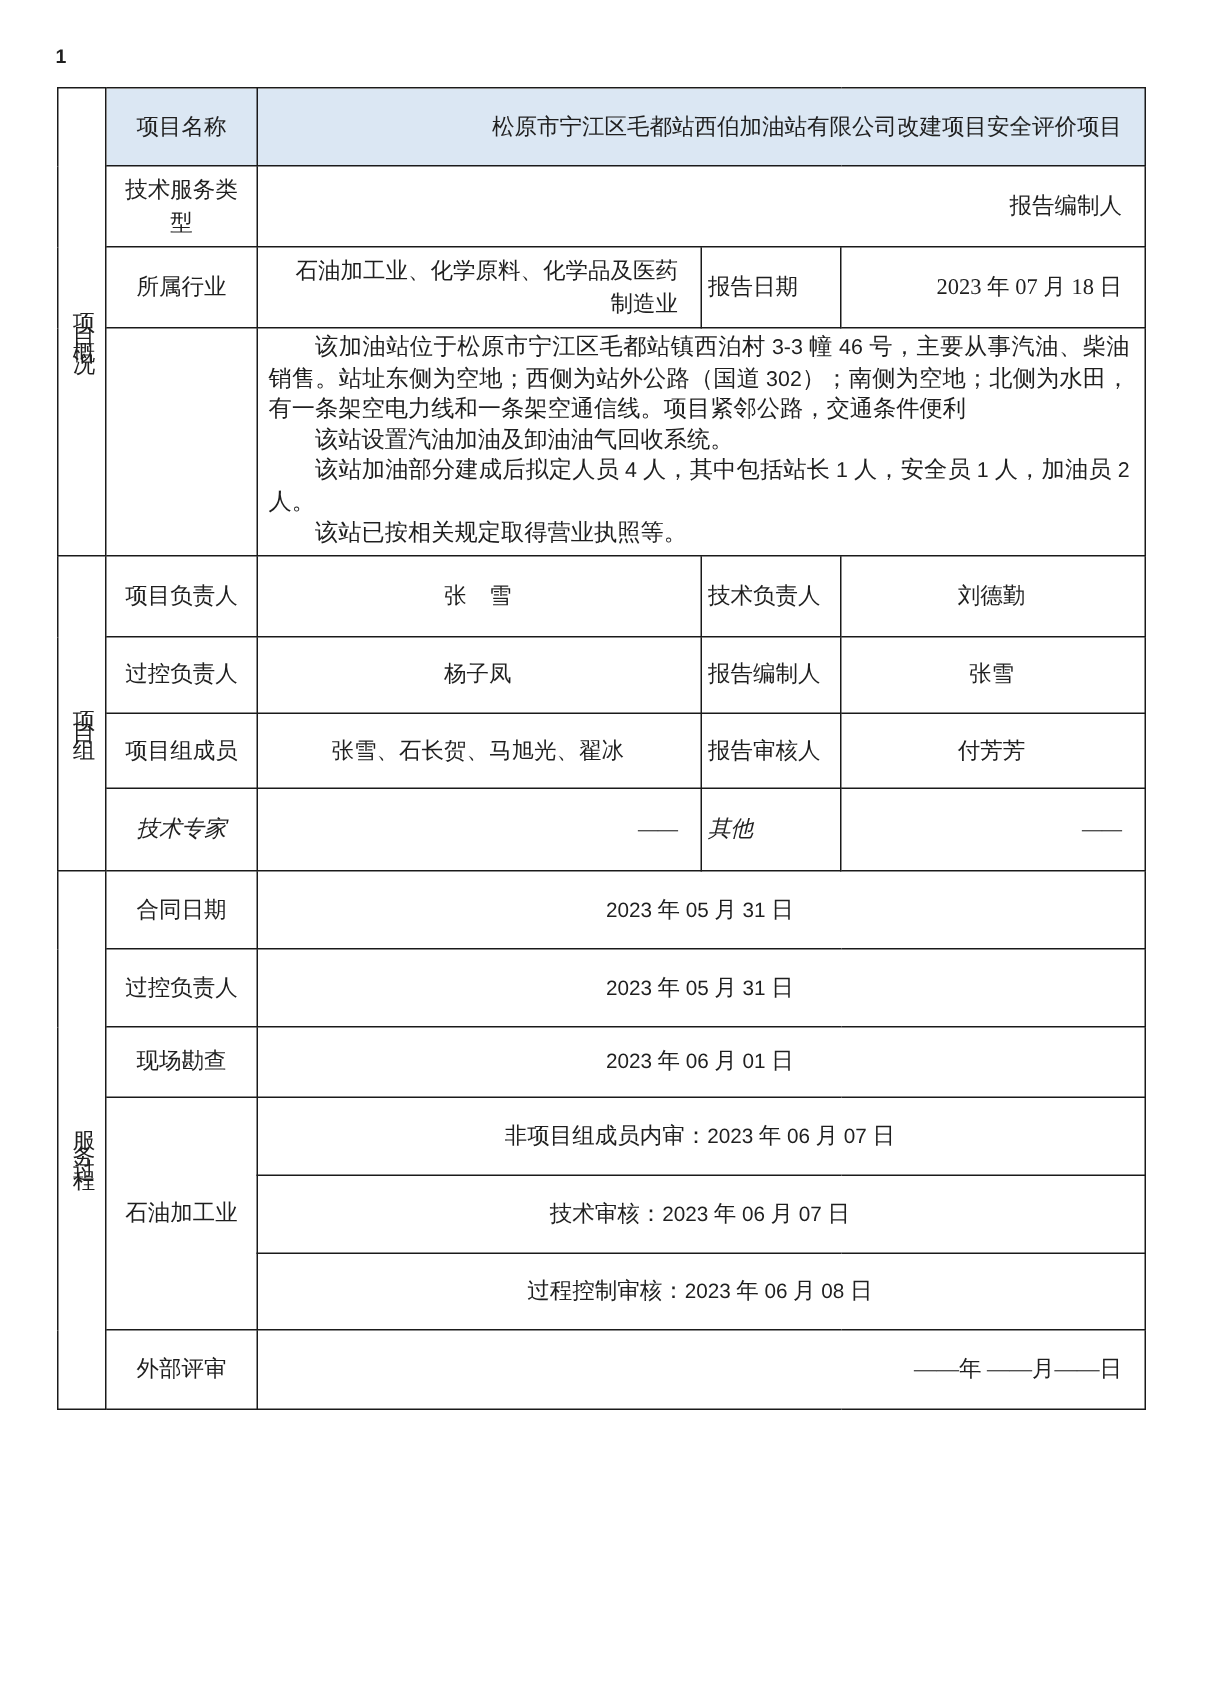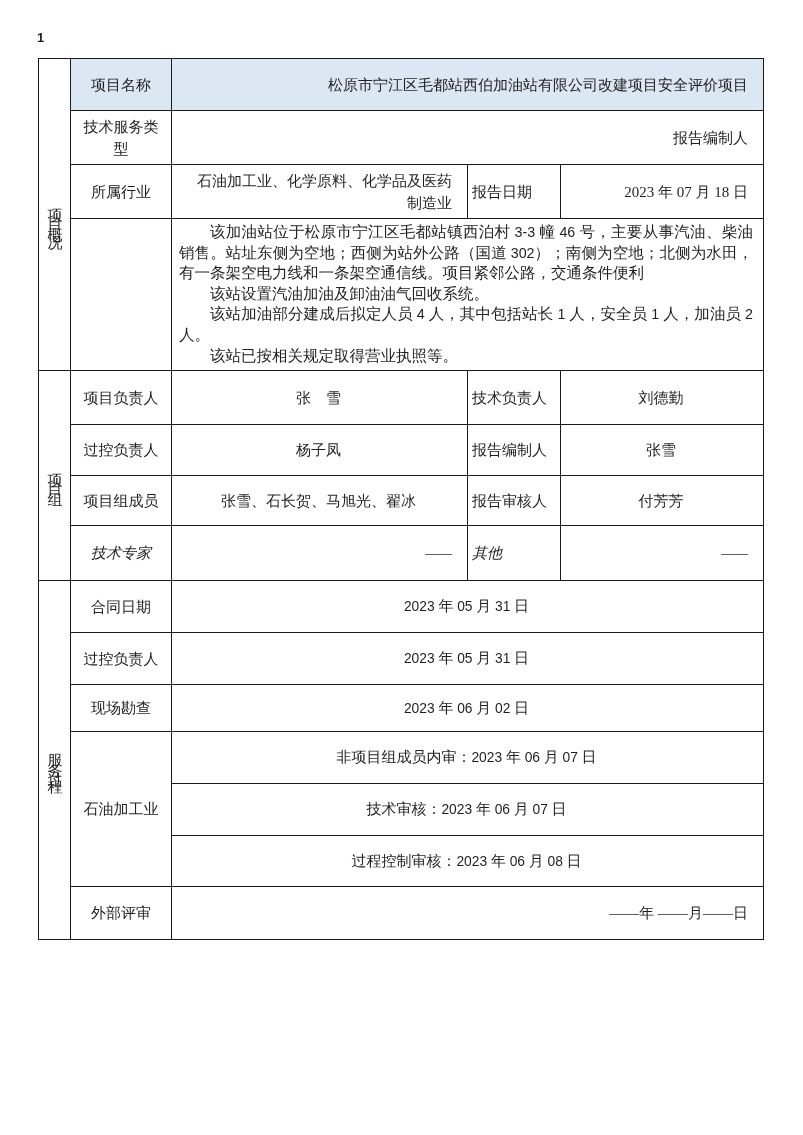--- a/index.html
+++ b/index.html
@@ -180,21 +180,21 @@
         <td class="value-left" colspan="3" data-name="contract-date-value"><span class="num">2023</span> 年 <span class="num">05</span> 月 <span class="num">31</span> 日</td>
       </tr>
 
       <tr class="h52" data-name="process-row">
         <td class="label" data-name="task-assignment-label">过控负责人</td>
         <td class="value-left" colspan="3" data-name="task-assignment-value"><span class="num">2023</span> 年 <span class="num">05</span> 月 <span class="num">31</span> 日</td>
       </tr>
 
       <tr class="h47" data-name="process-row">
         <td class="label" data-name="site-survey-label">现场勘查</td>
-        <td class="value-left" colspan="3" data-name="site-survey-value"><span class="num">2023</span> 年 <span class="num">06</span> 月 <span class="num">02</span> 日</td>
+        <td class="value-left" colspan="3" data-name="site-survey-value"><span class="num">2023</span> 年 <span class="num">06</span> 月 <span class="num">01</span> 日</td>
       </tr>
 
       <tr class="h52" data-name="report-review-row">
         <td class="label" rowspan="3" data-name="report-review-label">石油加工业</td>
         <td class="value-left" colspan="3" data-name="internal-review-item">非项目组成员内审：<span class="num">2023</span> 年 <span class="num">06</span> 月 <span class="num">07</span> 日</td>
       </tr>
       <tr class="h52" data-name="report-review-row">
         <td class="value-left" colspan="3" data-name="tech-review-item">技术审核：<span class="num">2023</span> 年 <span class="num">06</span> 月 <span class="num">07</span> 日</td>
       </tr>
       <tr class="h51" data-name="report-review-row">

